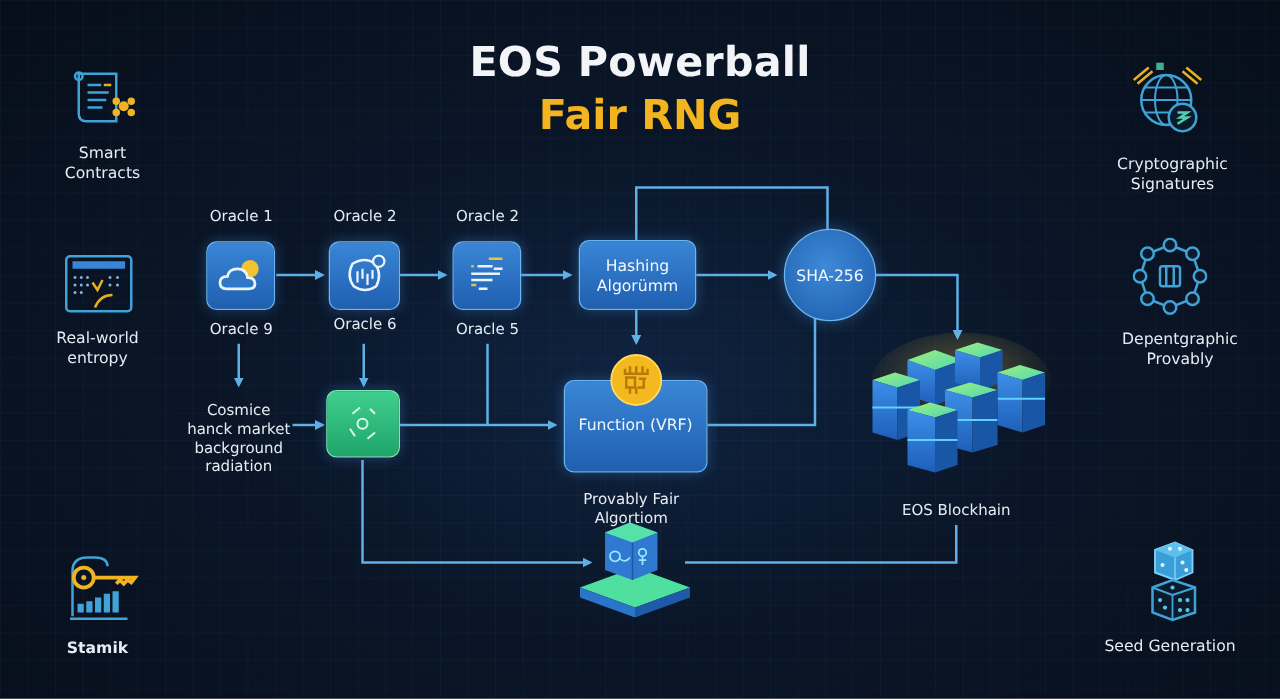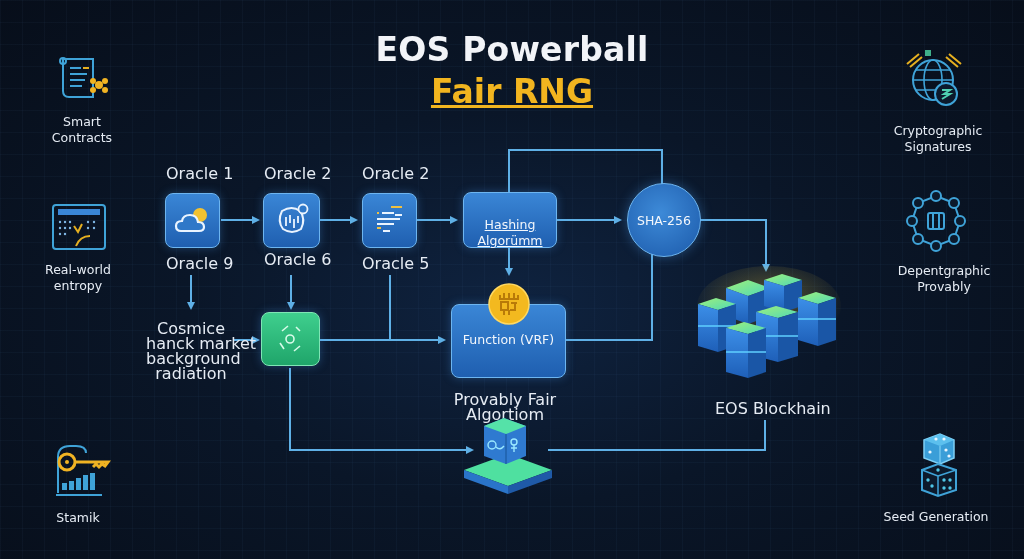--- a/index.html
+++ b/index.html
@@ -16,23 +16,23 @@
       linear-gradient(rgba(80,120,170,0.06) 1px, transparent 1px),
       linear-gradient(90deg, rgba(80,120,170,0.06) 1px, transparent 1px);
     background-size: 22px 22px;
   }
   .title1 {
     position: absolute; left: 0; width: 1024px; top: 30px; text-align: center;
     font-size: 33px; font-weight: bold; color: #f2f4f8; letter-spacing: 0.2px;
   }
   .title2 {
     position: absolute; left: 0; width: 1024px; top: 72px; text-align: center;
-    font-size: 33px; font-weight: bold; color: #f2b51f; text-decoration: underline;
-  }
-  .lbl { position: absolute; font-size: 16px; color: #e6ecf4; text-align: center; line-height: 15px; white-space: nowrap; }
+    font-size: 33px; font-weight: bold; color: #f2b51f;
+  }
+  .lbl { position: absolute; font-size: 12px; color: #e6ecf4; text-align: center; line-height: 15px; white-space: nowrap; }
   .side-lbl { position: absolute; font-size: 12.5px; color: #e6ecf4; text-align: center; line-height: 16px; width: 120px; }
   .box {
     position: absolute; border-radius: 8px;
     background: linear-gradient(180deg, #3a86d6 0%, #1f5fb0 100%);
     border: 1.5px solid #6db5f0;
     box-shadow: 0 0 10px rgba(70,150,230,0.35);
   }
   .box.green {
     background: linear-gradient(180deg, #3fcf8e 0%, #1fa56a 100%);
     border: 1.5px solid #7fe6b5;
@@ -150,21 +150,21 @@
     <path d="M23 19 H56 L53 23 L50 21 L47 24 L44 21 L41 24" fill="none" stroke="#f0b323" stroke-width="3"></path>
     <g fill="#3fa3d8">
       <rect x="10" y="40" width="5" height="7"></rect>
         <rect x="17" y="38" width="5" height="9"></rect>
       <rect x="24" y="35" width="5" height="12"></rect>
         <rect x="31" y="32" width="5" height="15"></rect>
         <rect x="38" y="30" width="5" height="17"></rect>
     </g>
   </svg>
 </div>
-<div class="side-lbl" style="left:18px;top:510px;">
+<div class="side-lbl" style="left:18px;top:510px;font-weight:bold;">
   <div>Stamik</div>
 </div>
 
 <div class="icon" style="left:905px;top:50px;">
   <svg width="60" height="62" viewBox="0 0 60 62">
     <circle cx="28" cy="30" r="20" fill="none" stroke="#3fa3d8" stroke-width="2"></circle>
     <ellipse cx="28" cy="30" rx="9" ry="20" fill="none" stroke="#3fa3d8" stroke-width="1.6"></ellipse>
     <line x1="8" y1="30" x2="48" y2="30" stroke="#3fa3d8" stroke-width="1.6"></line>
     <line x1="11" y1="20" x2="45" y2="20" stroke="#3fa3d8" stroke-width="1.6"></line>
     <line x1="11" y1="40" x2="45" y2="40" stroke="#3fa3d8" stroke-width="1.6"></line>
@@ -268,21 +268,21 @@
         <line x1="31" y1="20" x2="38" y2="20"></line>
       <line x1="13" y1="24" x2="36" y2="24"></line>
         <line x1="13" y1="29" x2="30" y2="29"></line>
       <line x1="19" y1="36" x2="26" y2="36"></line>
     </g>
     <line x1="13" y1="33" x2="17" y2="33" stroke="#f0c040" stroke-width="2"></line>
   </svg>
 </div>
 
 <div class="box" style="left:463px;top:192px;width:94px;height:56px;">
-  <div class="box-text" style="top:24px;text-decoration:underline;">
+  <div class="box-text" style="top:12px;">
     <div>Hashing</div>
     <div>Algorümm</div>
   </div>
 </div>
 
 <div class="circle" style="left:627px;top:183px;width:74px;height:74px;">
   <div class="box-text" style="top:29px;">SHA-256</div>
 </div>
 
 <div class="lbl" style="left:146px;top:321px;width:90px;">

